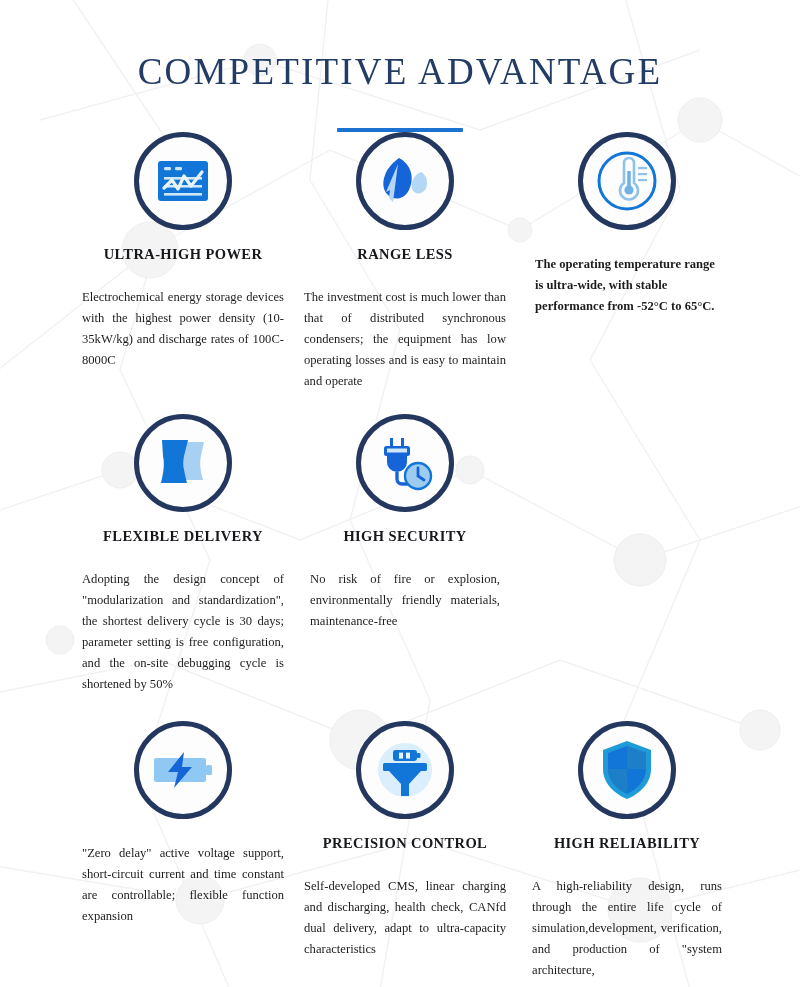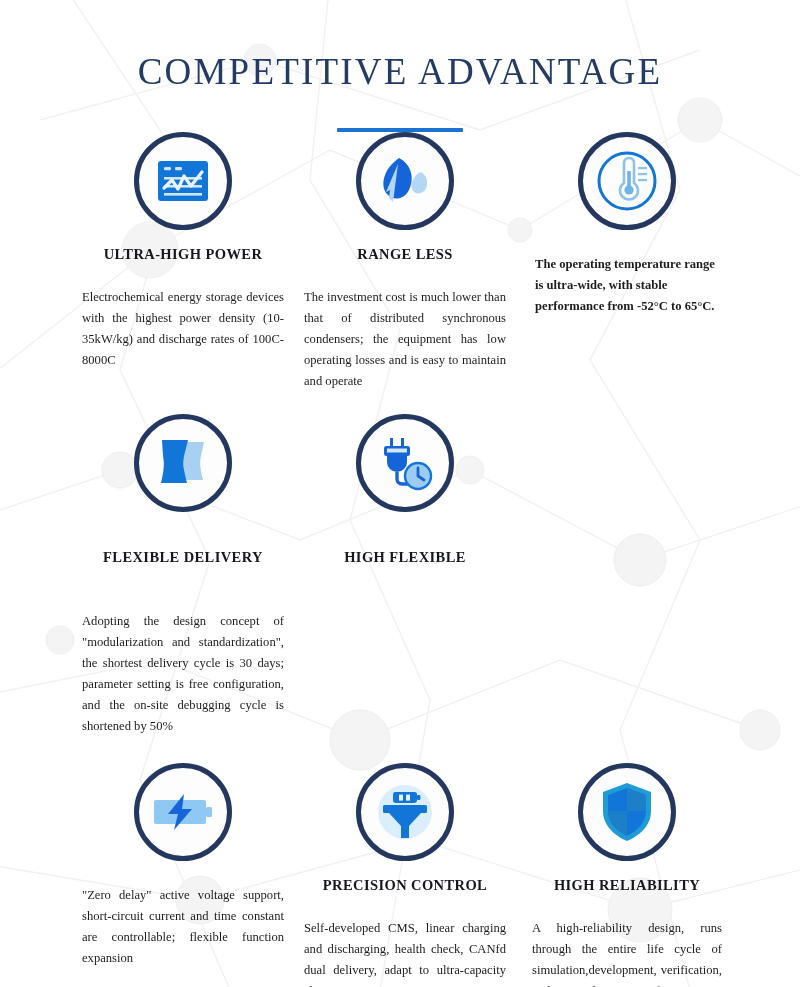--- a/index.html
+++ b/index.html
@@ -41,21 +41,21 @@
     margin:35px auto 0 auto;
     border-radius:1px;
   }
   .card{
     display:flex;
     flex-direction:column;
     align-items:center;
     box-sizing:border-box;
     padding:0 10px;
   }
-  .row2 .card{margin-top:22px;gap:21px;}
+  .row2 .card{margin-top:22px;}
   .row3 .card{margin-top:26px;}
   .icon-ring{
     width:98px;height:98px;
     border:5px solid #24385f;
     border-radius:50%;
     background:#fdfdfd;
     display:flex;align-items:center;justify-content:center;
     box-sizing:border-box;
   }
   .icon-ring svg{display:block;}
@@ -208,21 +208,22 @@
             <rect x="27" y="4" width="3" height="9" fill="#1565d8"></rect>
             <rect x="10" y="12" width="26" height="10" rx="2.5" fill="#1565d8"></rect>
             <rect x="13" y="14.5" width="20" height="4" fill="#cfe6fb"></rect>
             <path d="M13 22 h20 v6 a10 10 0 0 1 -10 10 a10 10 0 0 1 -10 -10 Z" fill="#1565d8"></path>
             <path d="M23 38 v7 a5 5 0 0 0 5 5 h7" fill="none" stroke="#1565d8" stroke-width="3.4"></path>
             <circle cx="44" cy="42" r="13" fill="#9ecbf0" stroke="#1176d8" stroke-width="2.4"></circle>
             <path d="M44 34 V42 L50 46" fill="none" stroke="#1565d8" stroke-width="2.8" stroke-linecap="round"></path>
           </svg>
         </span>
       </div>
-      <div class="card-title">HIGH FLEXIBLE</div>
+      <div class="card-title">HIGH SECURITY</div>
+      <div class="card-body">No risk of fire or explosion, environmentally friendly materials, maintenance-free</div>
     </div>
 
   </div>
 
   <div class="rowgrid row3">
 
     <div class="card c1">
       <div class="icon-ring">
         <span>
           <svg width="62" height="40" viewBox="0 0 62 40">

